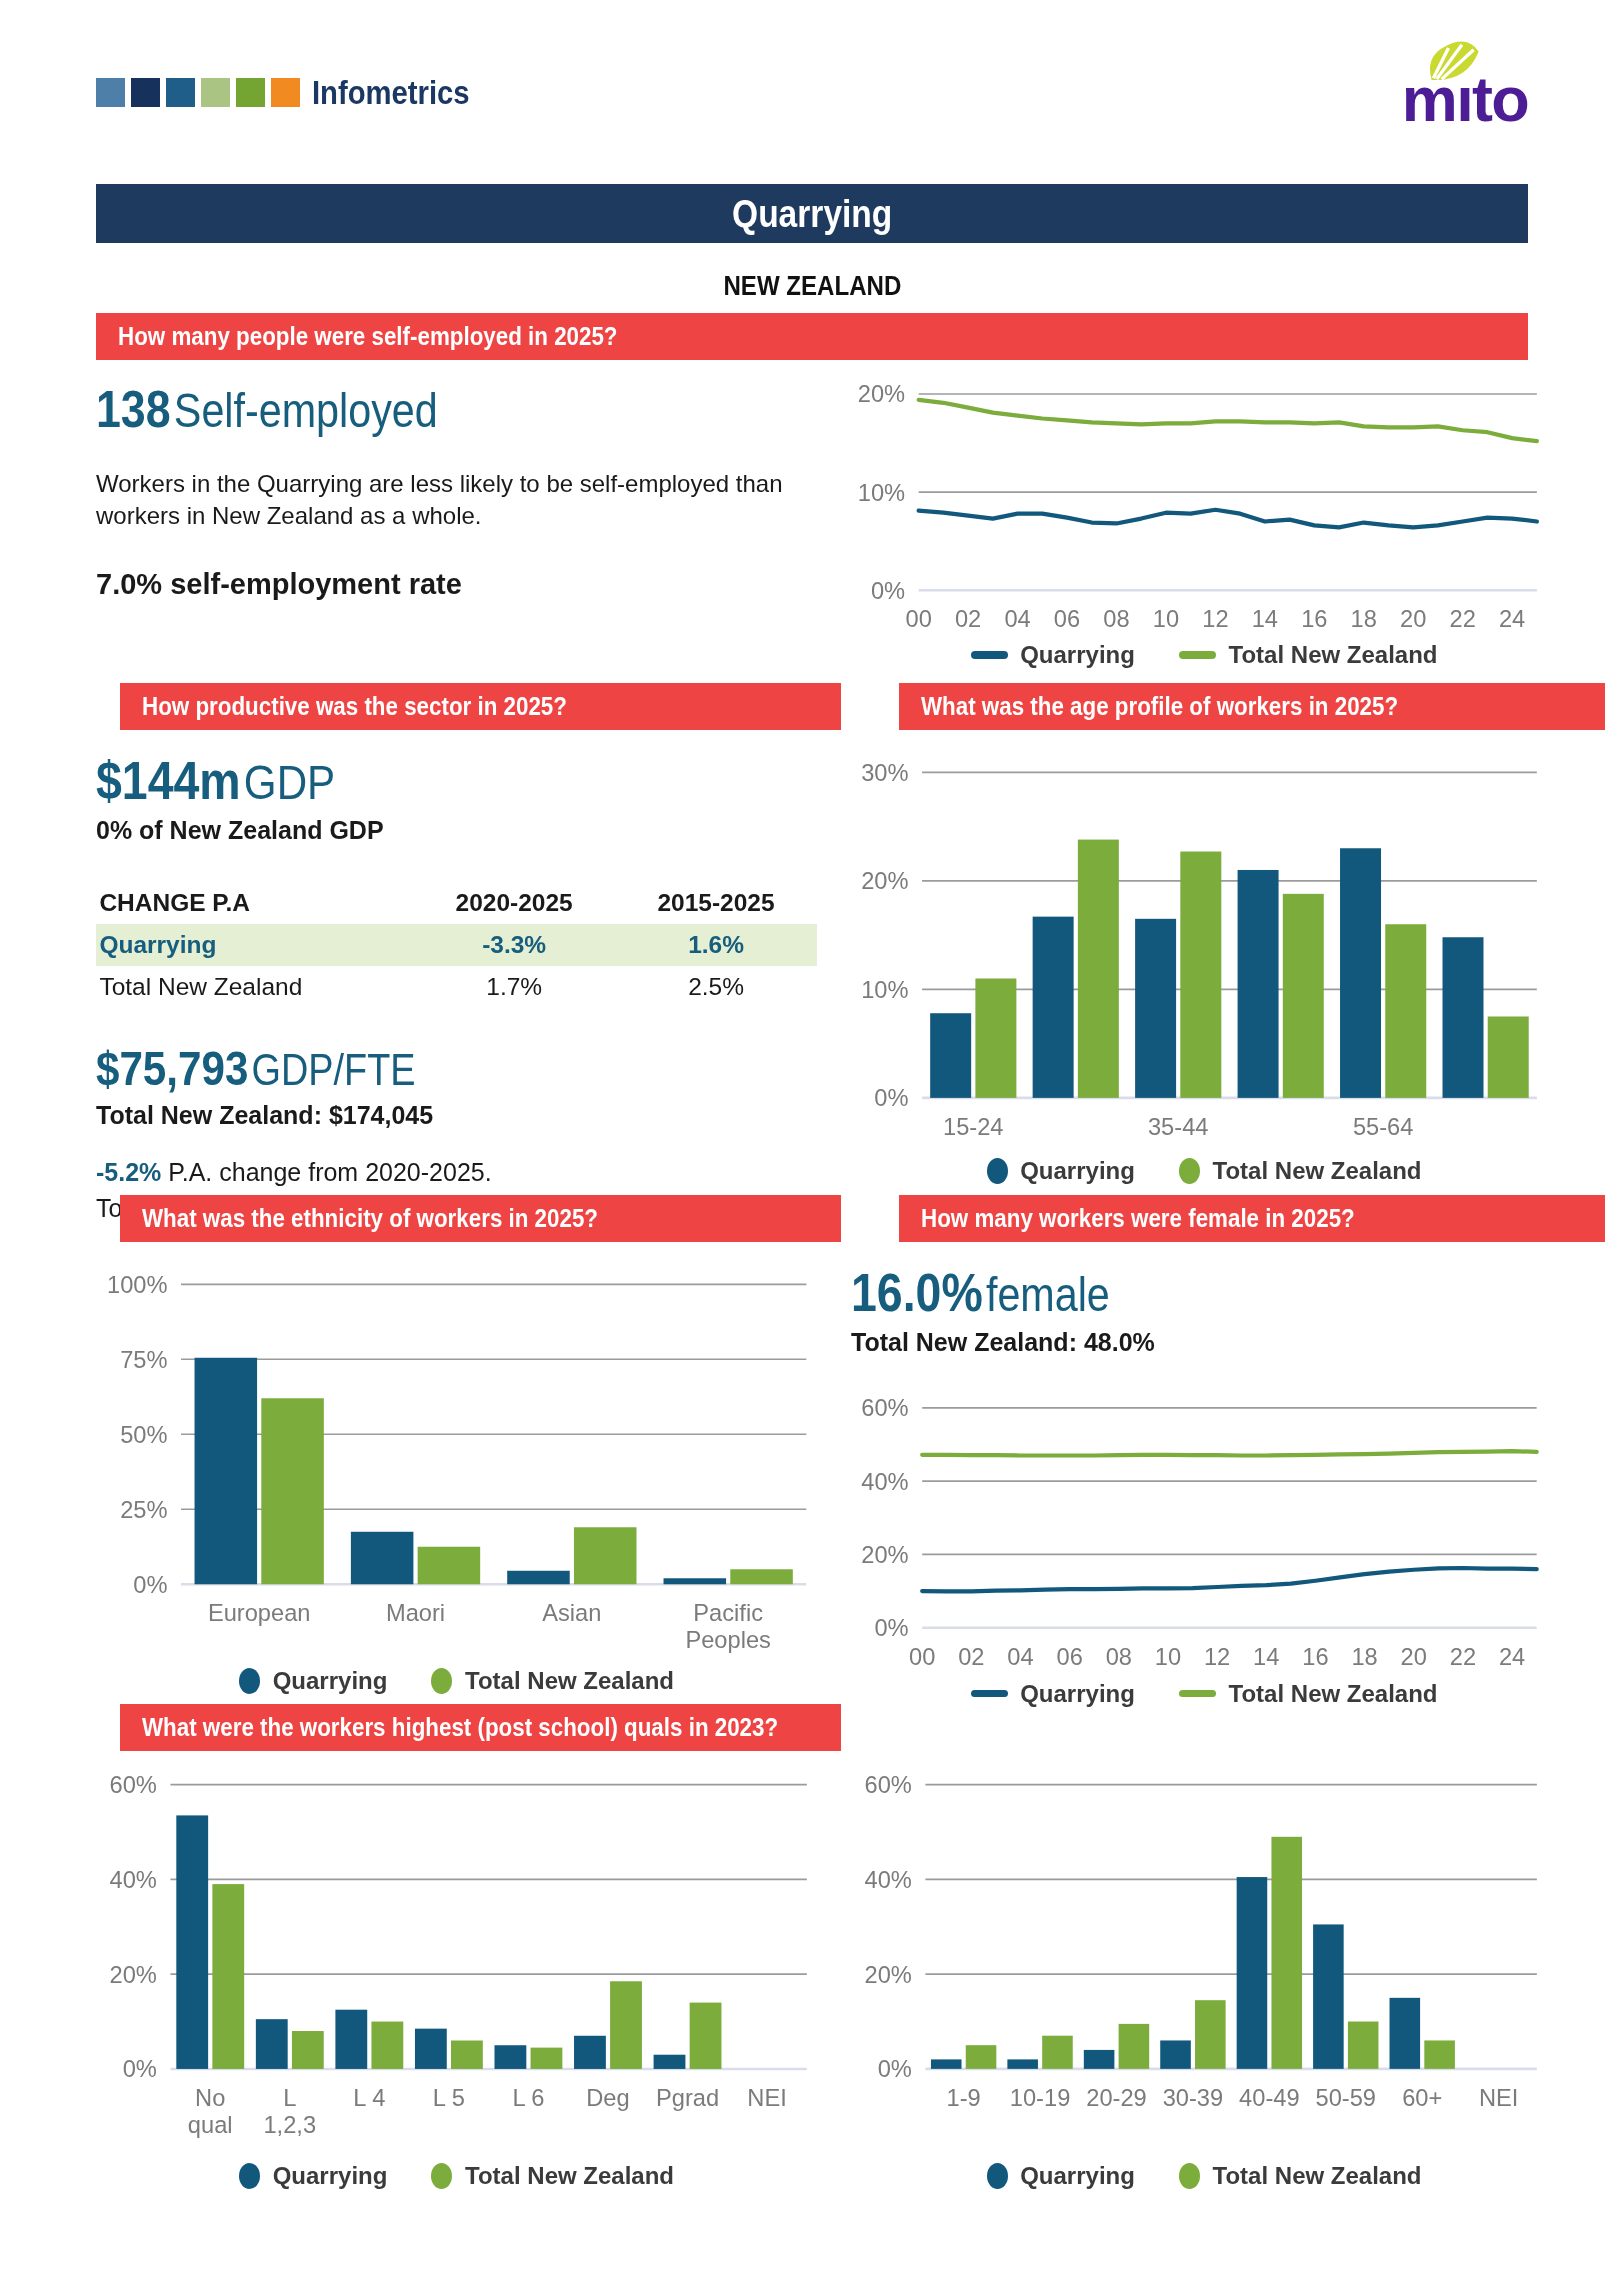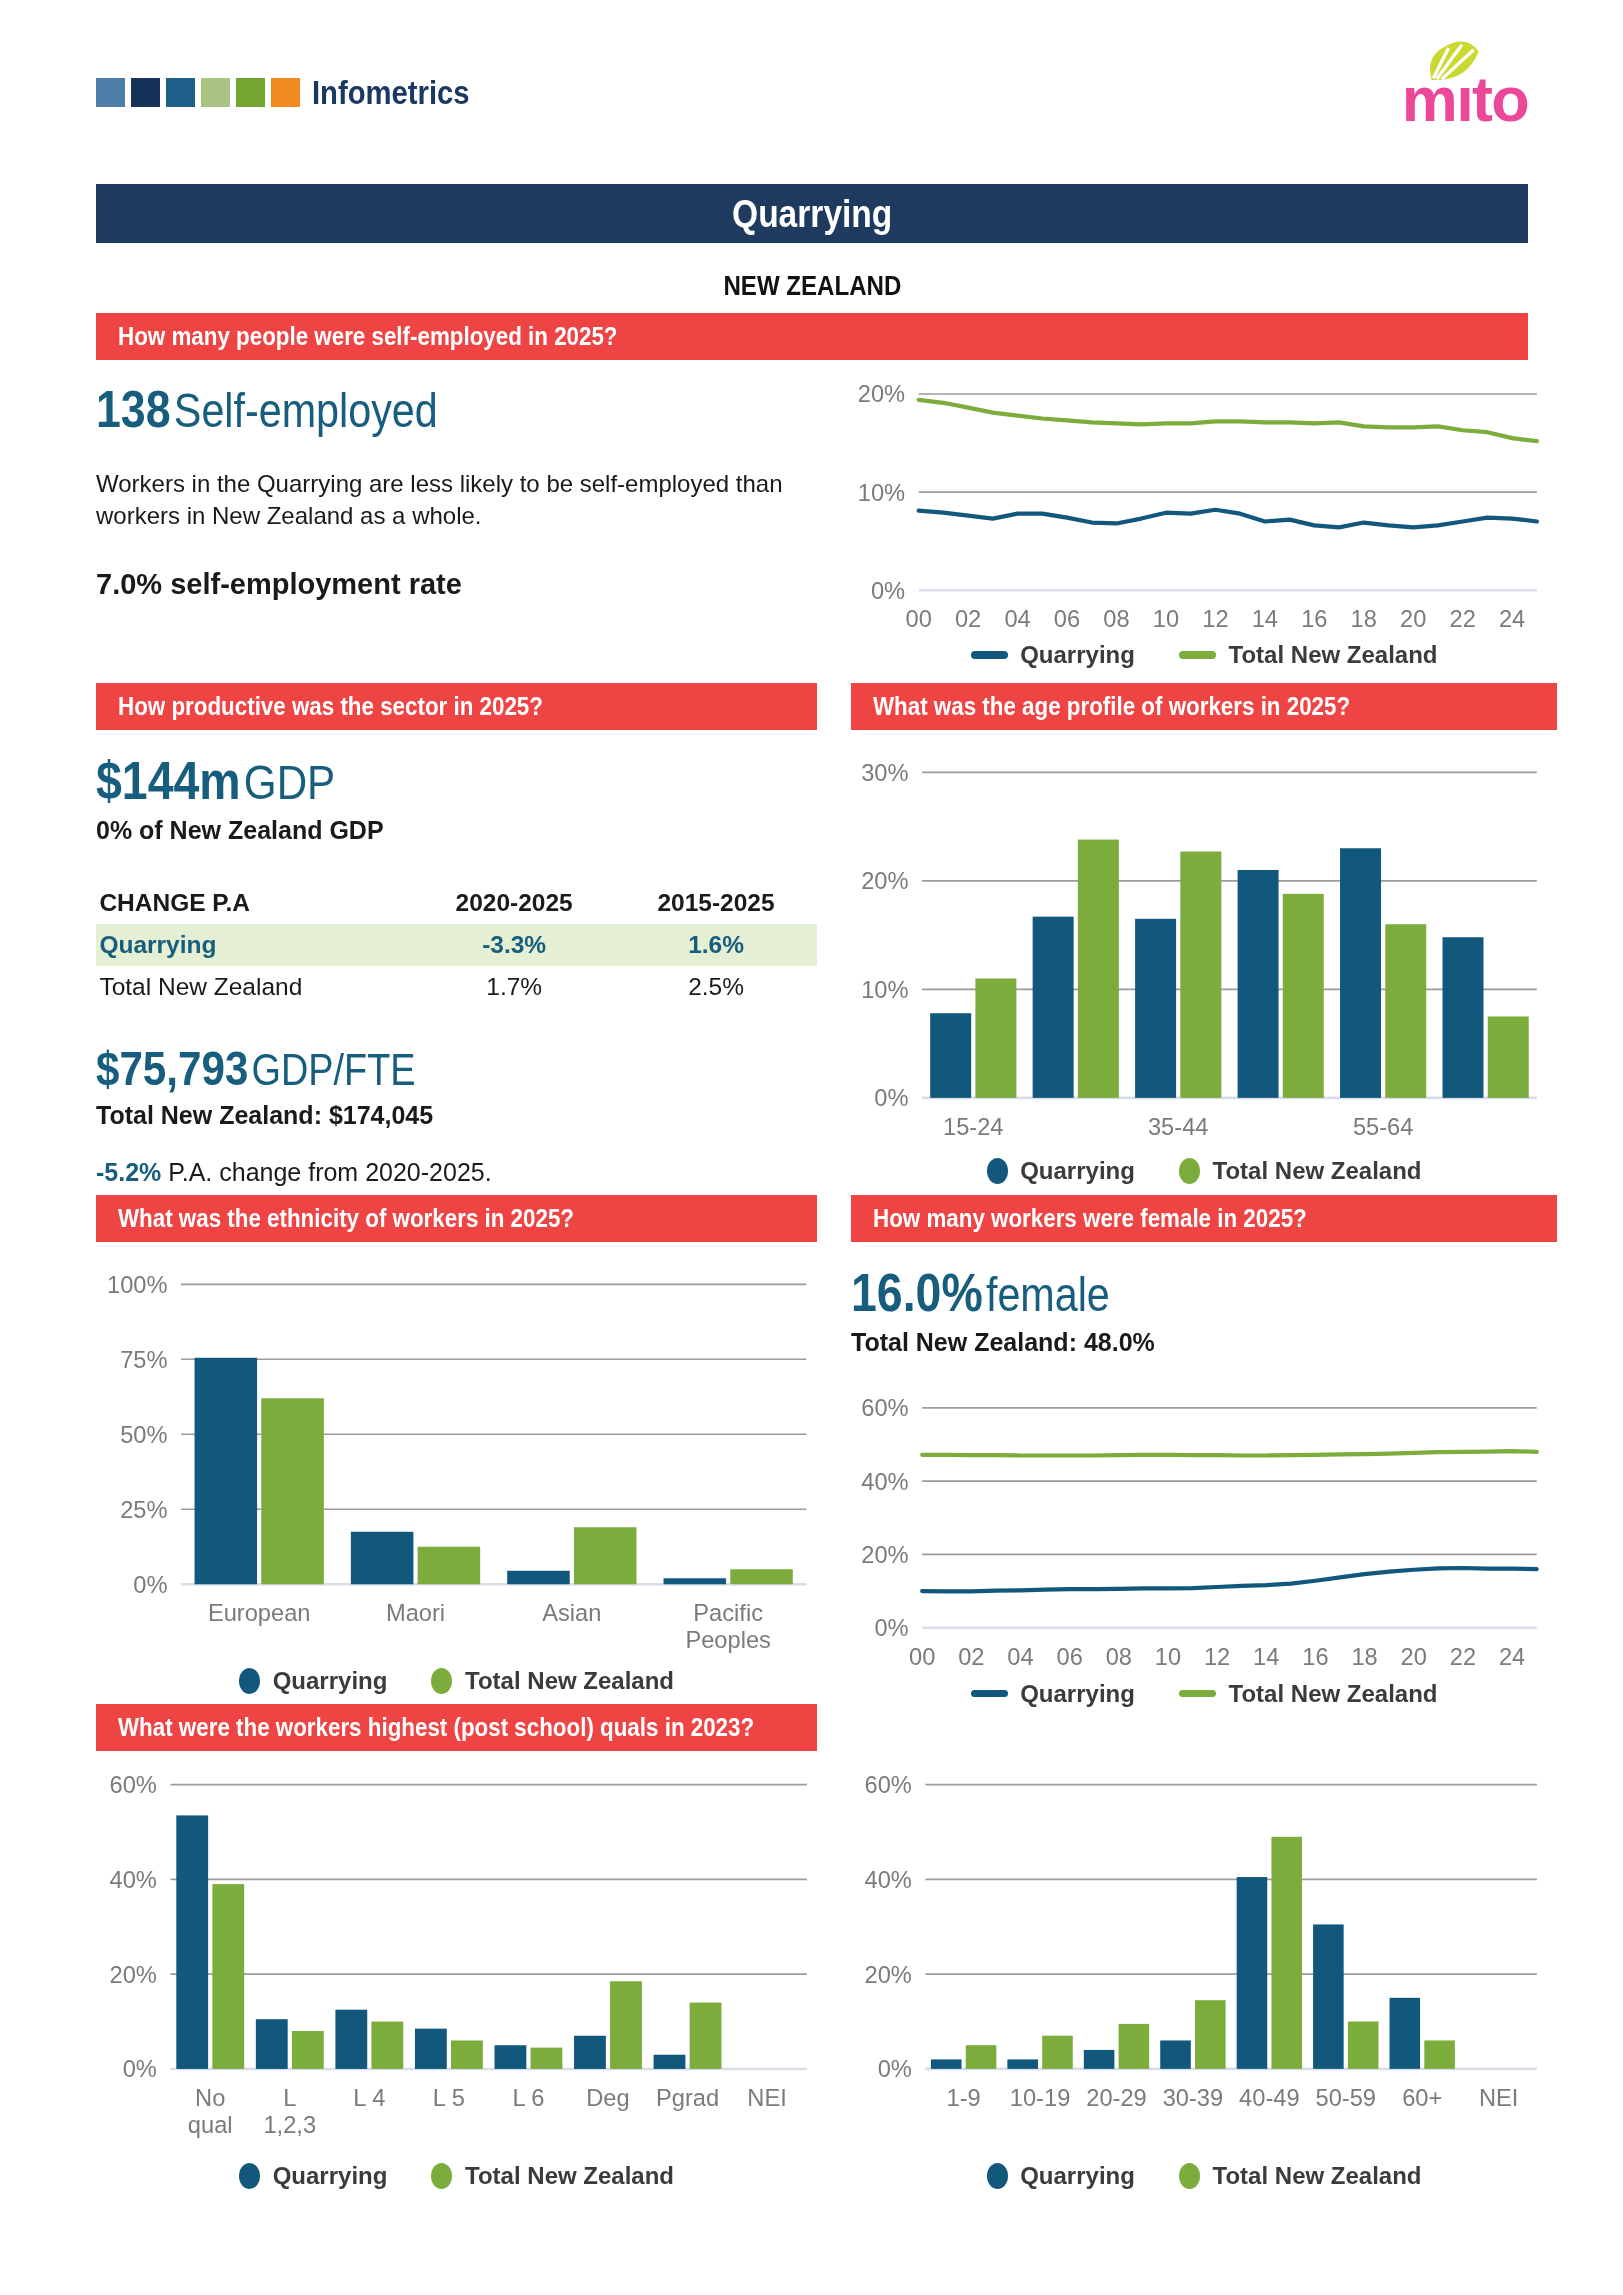--- a/index.html
+++ b/index.html
@@ -14,29 +14,29 @@
   
   .header { height:184px; display:flex; align-items:center; justify-content:space-between; }
   .infologo { display:flex; align-items:center; gap:12px; }
   .squares { display:flex; gap:6px; }
   .squares span { width:29px; height:29px; display:inline-block; }
   .squares span:nth-child(1){background:#4E7FA8;} .squares span:nth-child(2){background:#16325C;}
   .squares span:nth-child(3){background:#1F5E88;} .squares span:nth-child(4){background:#A9C483;}
   .squares span:nth-child(5){background:#74A532;} .squares span:nth-child(6){background:#F08A21;}
   .infologo .wordmark { font-size:34px; font-weight:bold; color:#1B3764; }
   .mitologo { position:relative; padding-top:15px; }
-  .mitologo .word { font-size:63px; font-weight:bold; color:#ec4899; letter-spacing:-1.7px; line-height:1; }
+  .mitologo .word { font-size:63px; font-weight:bold; color:#4c1d95; letter-spacing:-1.7px; line-height:1; }
   .mitologo svg { position:absolute; top:-15px; right:44px; }
 
   
   .title-banner { height:59px; background:#1F3A5F; color:#fff; display:flex; align-items:center; justify-content:center; font-size:39px; font-weight:bold; }
   .subtitle { text-align:center; font-size:28px; font-weight:bold; color:#111; margin:15px 0 0 0; height:55px; display:flex; align-items:center; justify-content:center; }
   .banner { height:47px; background:#ef4444; color:#fff; display:flex; align-items:center; padding-left:22px; font-size:26px; font-weight:bold; }
   .banner-row { display:flex; gap:34px; }
-  .banner-row .banner { flex:none; }
+  .banner-row .banner { flex:none;margin-left:24px; }
   .bL { width:721px; } .bR { width:706px; }
 
   
   .split { display:flex; gap:34px; }
   .colL { width:721px; flex:none; } .colR { width:706px; flex:none; }
   .sec1 { height:323px; } .sec2 { height:465px; } .sec3 { height:462px; } .sec4 { height:543px; }
 
   
   .headline { color:#175D7D; margin-top:18.6px; }
   .hv { font-weight:bold; font-size:52px; }

